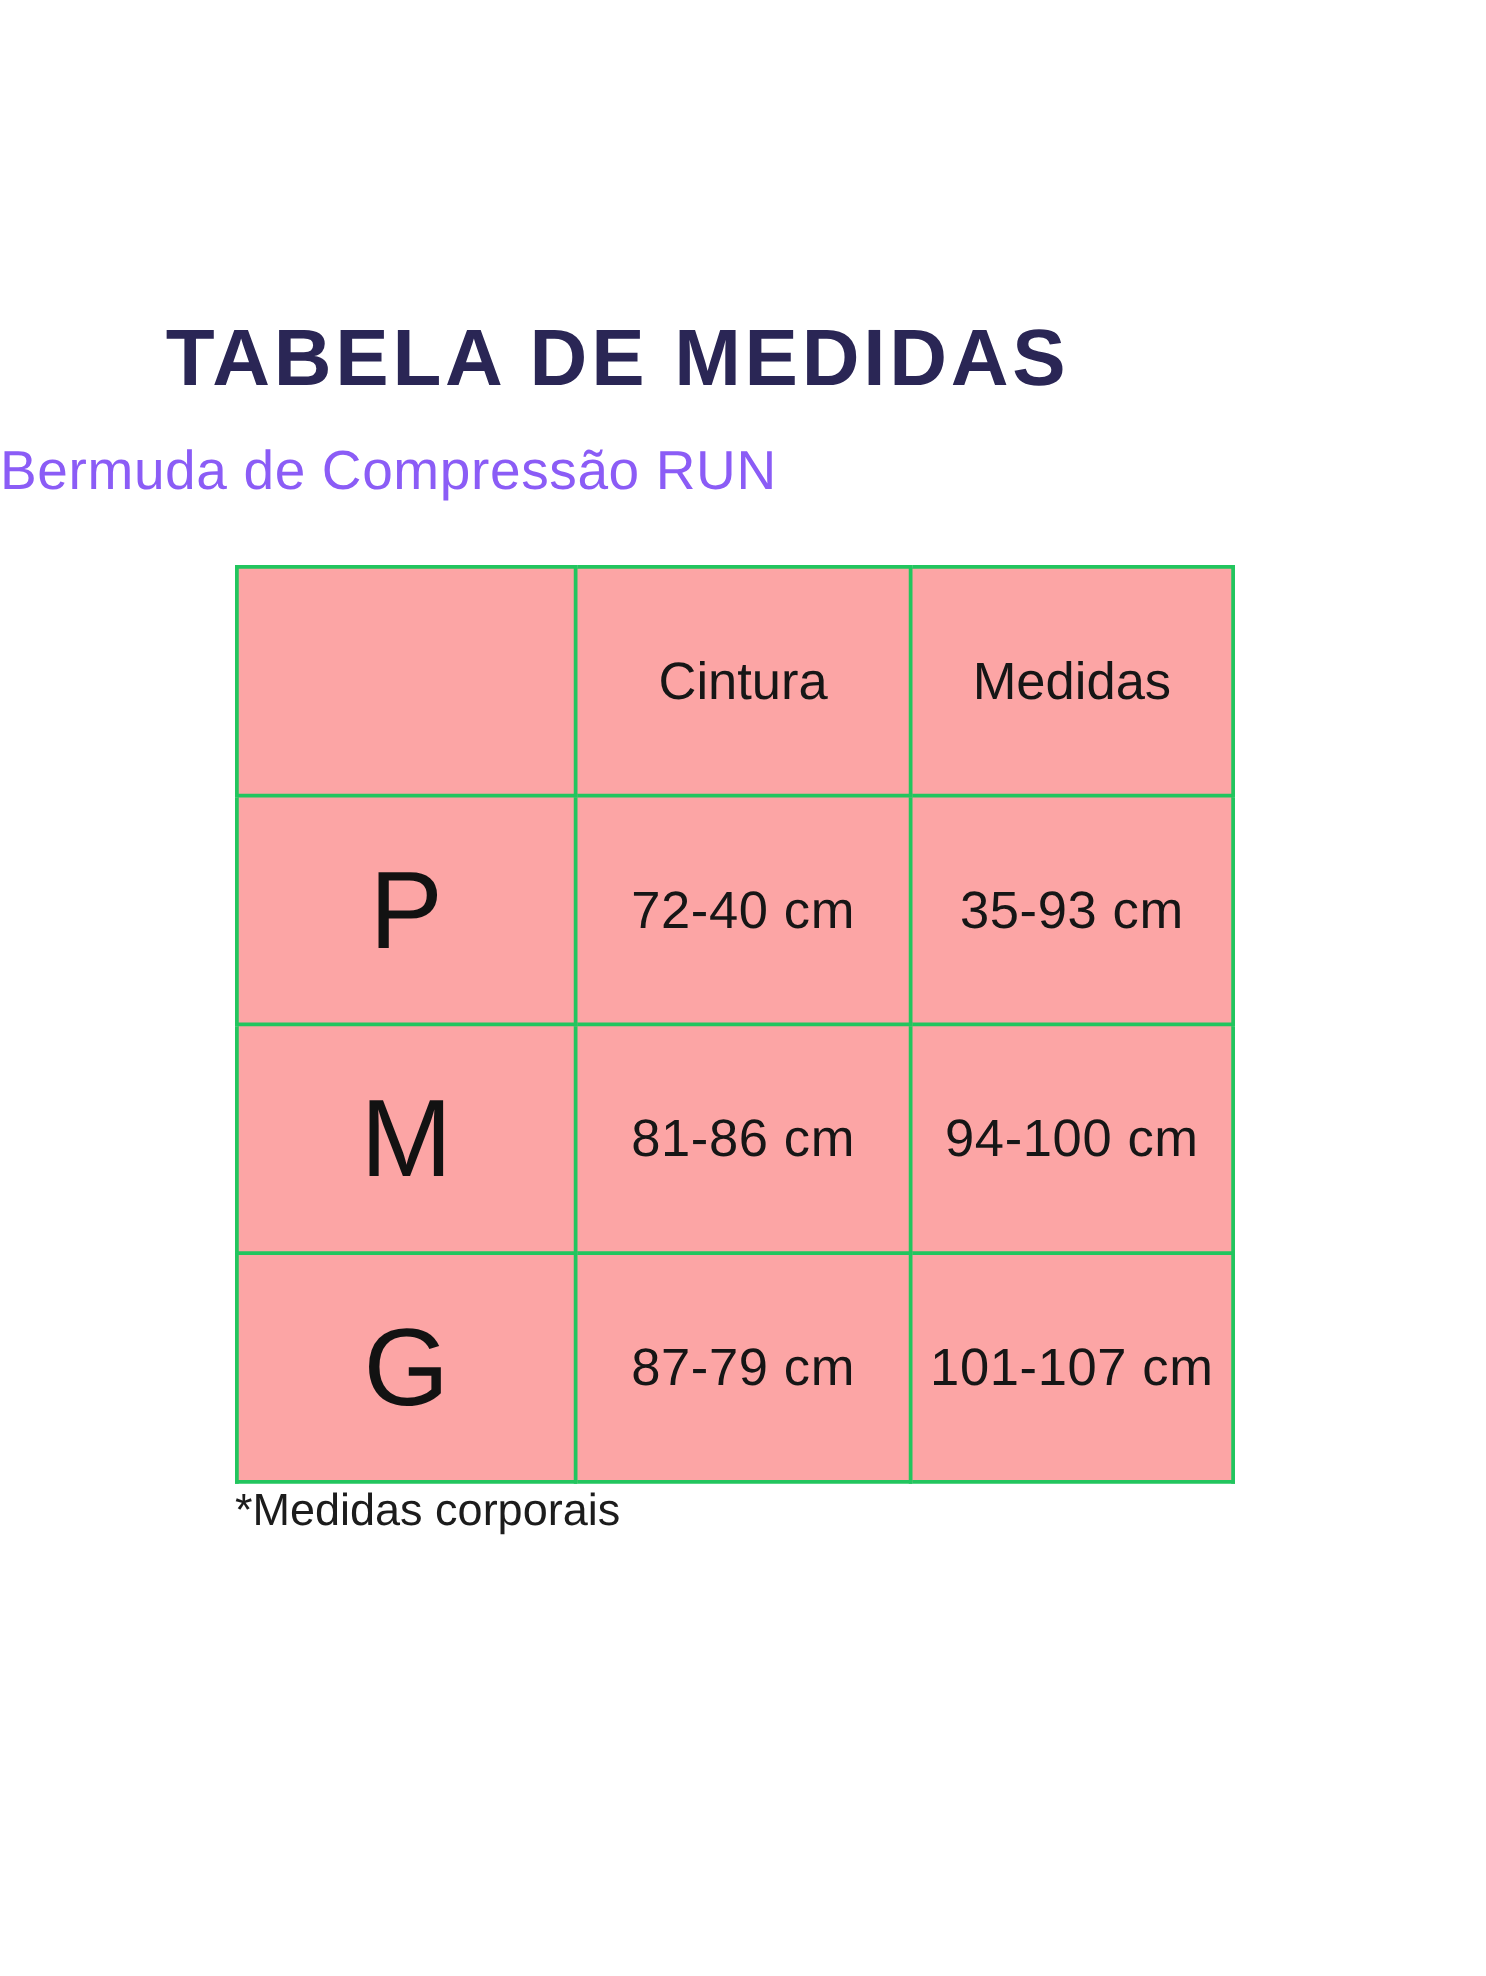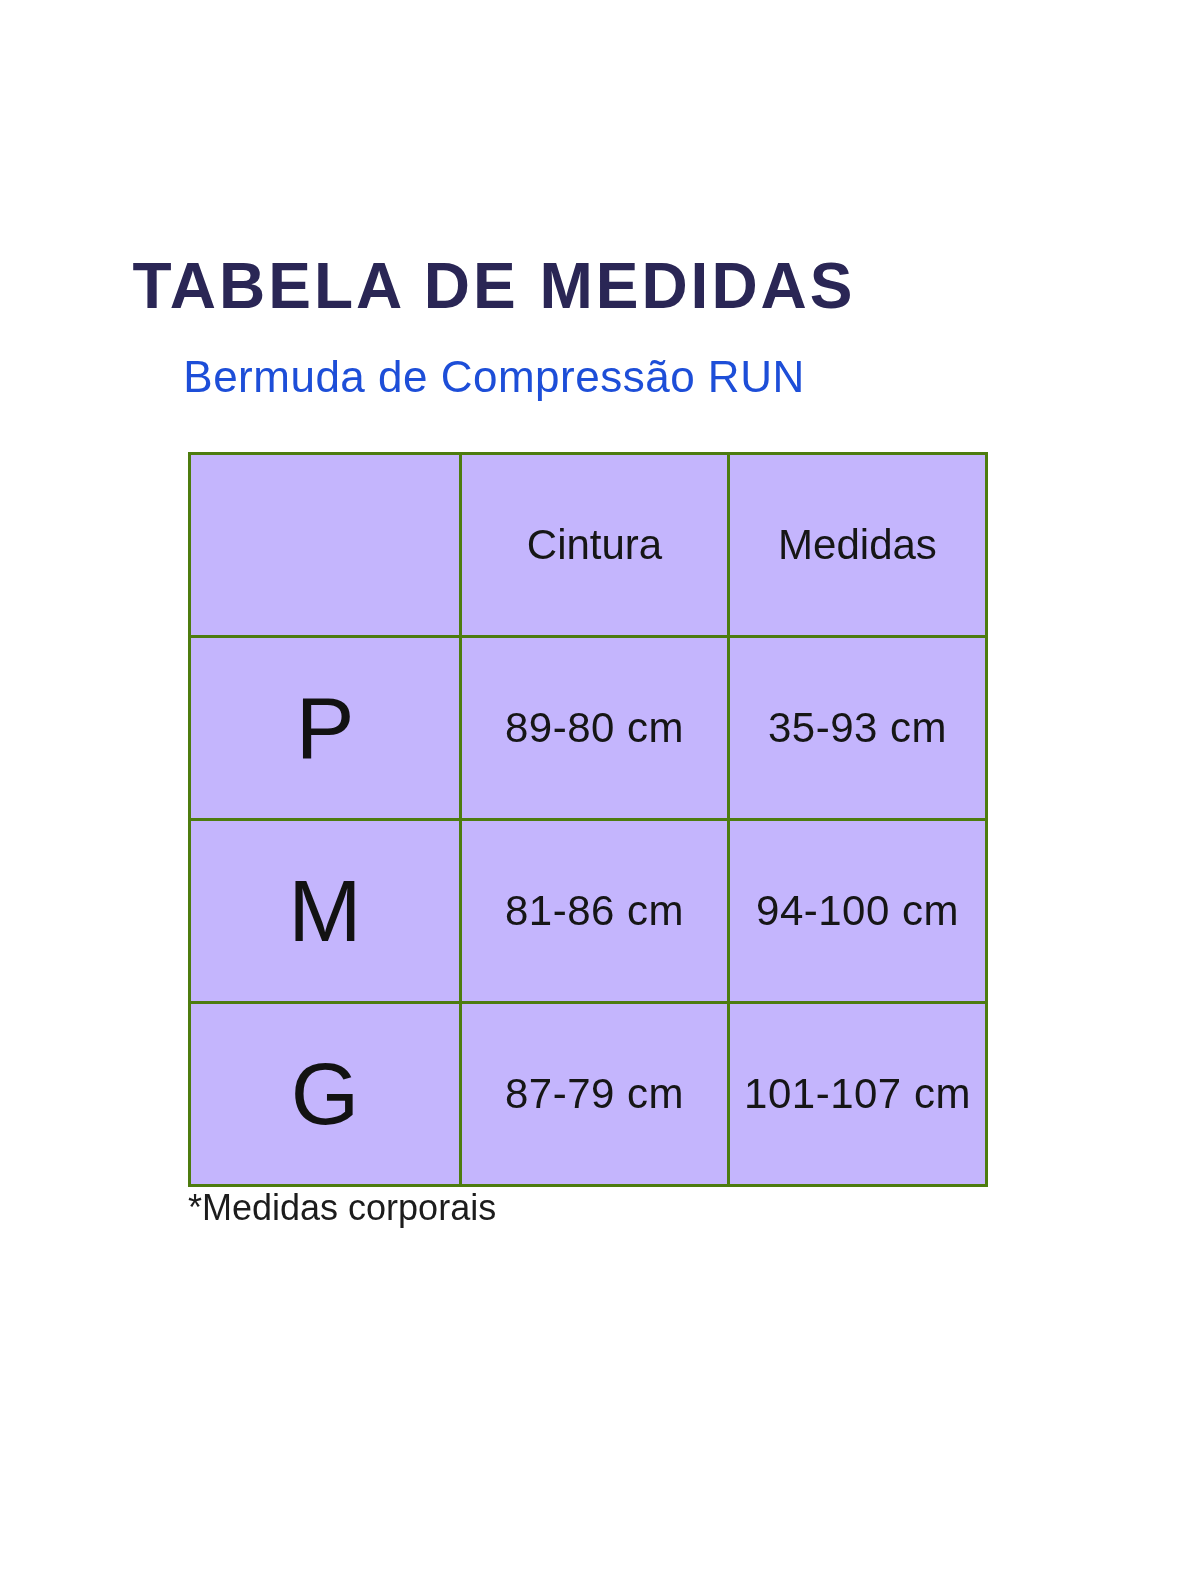--- a/index.html
+++ b/index.html
@@ -25,47 +25,47 @@
     padding-top: 253px;
     text-align: center;
     font-size: 64px;
     font-weight: 800;
     letter-spacing: 3px;
     color: #2a2655;
     line-height: 1.05;
   }
   .subtitle {
     margin-top: 32px;
-    text-align: center;
+    text-align: left;
     font-size: 44px;
     font-weight: 400;
-    color: #1d4ed8;
+    color: #8b5cf6;
     letter-spacing: 0.5px;
   }
   .gender-label {
     margin-top: 26px;
     text-align: center;
     font-size: 41px;
     font-weight: 700;
     letter-spacing: 1.5px;
     color: #2a2655;
   }
   table.size-table {
     border-collapse: collapse;
     table-layout: fixed;
     margin-left: 188px;
     margin-top: 50px;
     width: 797px;
   }
   table.size-table th,
   table.size-table td {
-    border: 3px solid #4d7c0f;
+    border: 3px solid #22c55e;
     text-align: center;
     vertical-align: middle;
-    background: #c4b5fd;
+    background: #fca5a5;
     padding: 0;
   }
   table.size-table col.c1 { width: 271px; }
   table.size-table col.c2 { width: 268px; }
   table.size-table col.c3 { width: 258px; }
   table.size-table tr { height: 183px; }
   th.header-cell {
     font-size: 42px;
     font-weight: 400;
     color: #161616;
@@ -108,21 +108,21 @@
     <thead>
       <tr>
         <th class="header-cell"></th>
         <th class="header-cell">Cintura</th>
         <th class="header-cell">Medidas</th>
       </tr>
     </thead>
     <tbody>
       <tr>
         <td class="size-cell">P</td>
-        <td class="measure-cell">89-80 cm</td>
+        <td class="measure-cell">72-40 cm</td>
         <td class="measure-cell">35-93 cm</td>
       </tr>
       <tr>
         <td class="size-cell">M</td>
         <td class="measure-cell">81-86 cm</td>
         <td class="measure-cell">94-100 cm</td>
       </tr>
       <tr>
         <td class="size-cell">G</td>
         <td class="measure-cell">87-79 cm</td>

